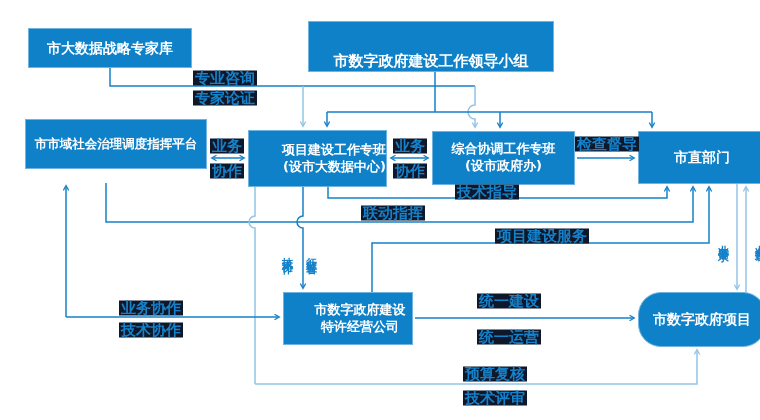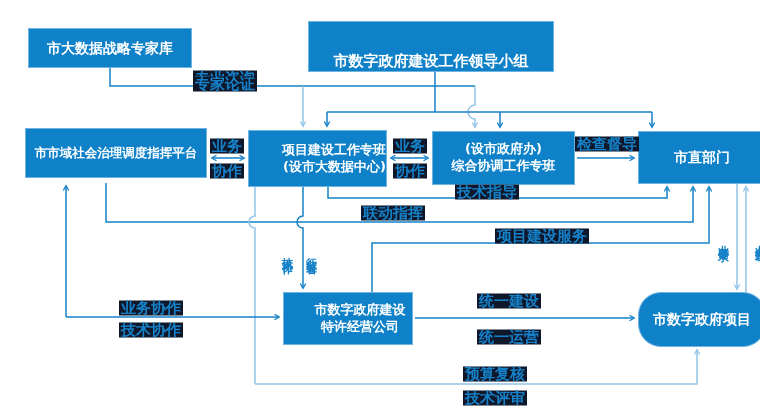--- a/index.html
+++ b/index.html
@@ -21,21 +21,21 @@
     background:#0f172a;padding:0 2px;
   }
   .vlbl{
     position:absolute;transform:translate(-50%,-50%);
     color:#1581c8;font-weight:bold;font-size:11px;line-height:1;
     writing-mode:vertical-rl;text-orientation:upright;letter-spacing:2px;
     background:#ffffff;padding:1px 0;
   }
   #n-expert{left:13px;top:28px;width:164px;height:40px;font-size:14px;}
   #n-leading{left:293px;top:21px;width:246px;height:51px;font-size:15px;justify-content:flex-end;}
-  #n-platform{left:10px;top:128px;width:182px;height:50px;font-size:12.5px;}
+  #n-platform{left:10px;top:119px;width:182px;height:50px;font-size:12.5px;}
   #n-projteam{left:233px;top:130px;width:139px;height:57px;font-size:13px;align-items:flex-end;}
   #n-coordteam{left:417px;top:131px;width:143px;height:54px;font-size:13px;}
   #n-depts{left:623px;top:131px;width:128px;height:53px;font-size:14px;}
   #n-company{left:268px;top:292px;width:130px;height:53px;font-size:13px;padding-left:24px;}
   #n-projects{left:623px;top:292px;width:128px;height:55px;font-size:14px;border-radius:23px;}
 </style>
 </head>
 <body>
 
 <div id="canvas">
@@ -95,36 +95,36 @@
     <span>市数字政府建设工作领导小组</span>
   </div>
   <div class="node" id="n-platform">
     <span>市市域社会治理调度指挥平台</span>
   </div>
   <div class="node" id="n-projteam">
     <span>项目建设工作专班</span>
     <span>(设市大数据中心)</span>
   </div>
   <div class="node" id="n-coordteam">
+    <span>综合协调工作专班</span>
     <span>(设市政府办)</span>
-    <span>综合协调工作专班</span>
   </div>
   <div class="node" id="n-depts">
     <span>市直部门</span>
   </div>
   <div class="node" id="n-company">
     <span>市数字政府建设</span>
     <span>特许经营公司</span>
   </div>
   <div class="node" id="n-projects">
     <span>市数字政府项目</span>
   </div>
 
   <div class="lbl" style="left:210px;top:78px">专业咨询</div>
-  <div class="lbl" style="left:210px;top:84px">专家论证</div>
+  <div class="lbl" style="left:210px;top:98px">专家论证</div>
 
   <div class="lbl" style="left:212px;top:146px">业务</div>
   <div class="lbl" style="left:212px;top:171px">协作</div>
 
   <div class="lbl" style="left:395px;top:146px">业务</div>
   <div class="lbl" style="left:395px;top:171px">协作</div>
 
   <div class="lbl" style="left:592px;top:144px">检查督导</div>
   <div class="lbl" style="left:472px;top:192px">技术指导</div>
   <div class="lbl" style="left:378px;top:213px">联动指挥</div>

